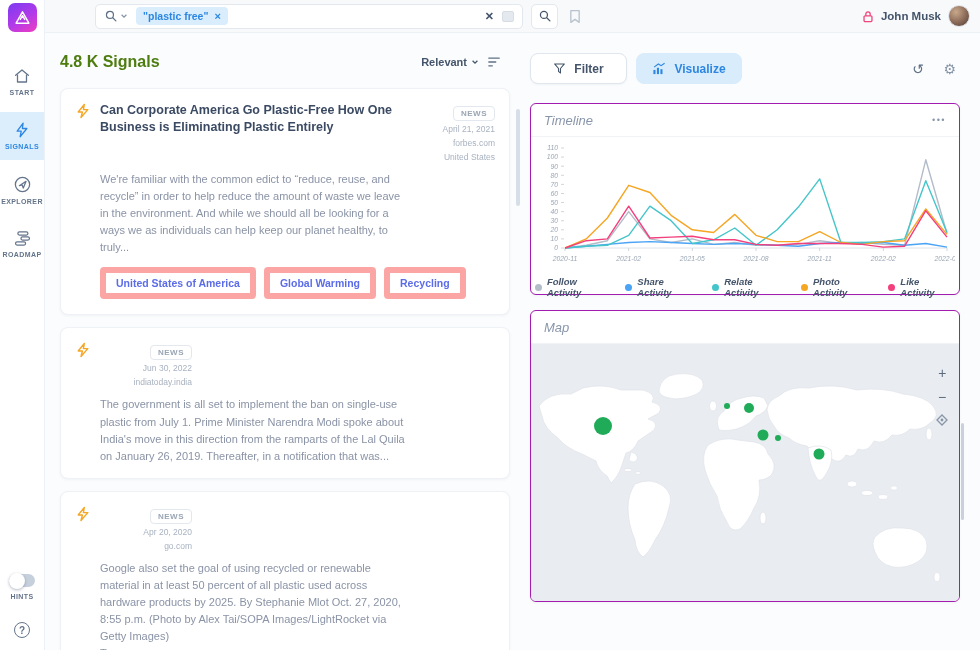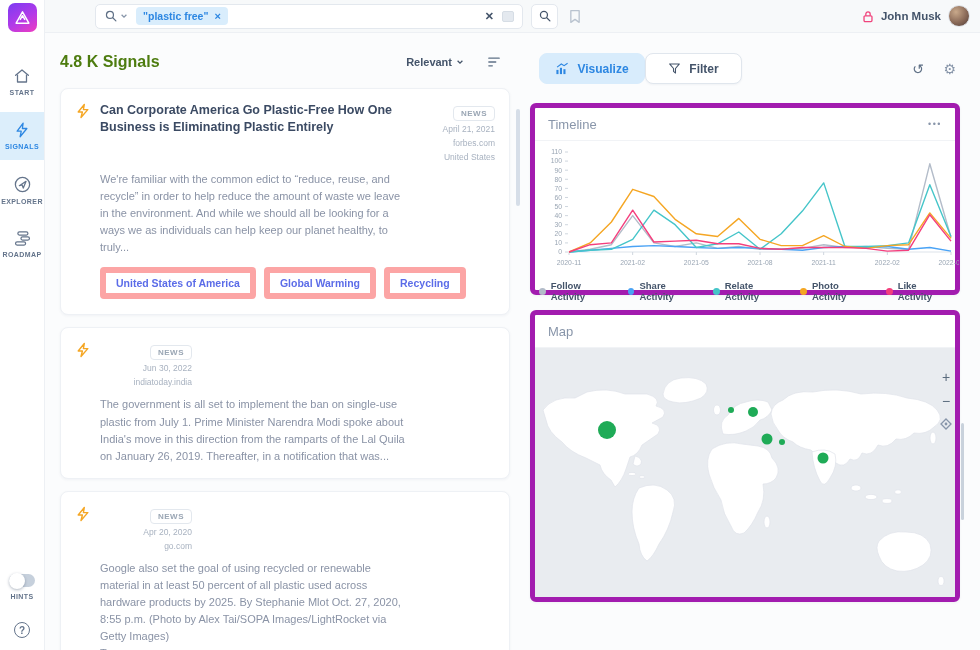--- a/index.html
+++ b/index.html
@@ -37,21 +37,21 @@
   .user-name { font-size:11.5px; font-weight:600; color:#44546a; }
   .avatar { width:22px; height:22px; border-radius:50%; background:radial-gradient(circle at 35% 30%, #c9a98b 0%, #8a6a58 55%, #4e3b36 100%); border:1px solid #e0e4e9; }
 
   
   .main { position:absolute; left:45px; top:33px; right:0; bottom:0; background:#fbfcfd; }
 
   
   .results-col { position:absolute; left:0; top:0; width:480px; bottom:0; }
   .results-head { display:flex; align-items:center; padding:20px 24px 0 15px; }
   .results-title { font-size:16px; font-weight:700; color:#4d7c0f; }
-  .sort-wrap { margin-left:auto; display:flex; align-items:center; gap:23px; }
+  .sort-wrap { margin-left:auto; display:flex; align-items:center; gap:8px; }
   .sort-label { font-size:11px; font-weight:600; color:#44546a; display:flex; align-items:center; gap:4px; cursor:pointer; }
   .card-list { margin:17px 12px 0 15px; width:450px; }
   .card { background:#fff; border:1px solid #eef1f5; border-radius:8px; box-shadow:0 1px 3px rgba(45,65,95,.05); padding:13px 14px 13px 14px; margin-bottom:12px; cursor:pointer; }
   .card-top { display:flex; }
   .bolt { flex:0 0 16px; margin-right:9px; margin-top:1px; }
   .card-title { flex:1; font-size:12.5px; font-weight:700; color:#3b4a63; line-height:1.35; padding-right:10px; }
   .card-meta { flex:0 0 92px; text-align:right; }
   .badge { display:inline-block; border:1px solid #e3e8ee; border-radius:4px; font-size:8px; font-weight:700; letter-spacing:.5px; color:#9aa6b4; padding:2px 7px; background:#fff; }
   .meta-line { font-size:8.5px; color:#a8b2c0; margin-top:3px; line-height:1.3; }
   .card-body { font-size:11px; color:#8a93a6; line-height:1.55; margin:8px 0 0 25px; padding-right:84px; white-space:pre-line; }
@@ -61,21 +61,21 @@
 
   
   .right-col { position:absolute; left:485px; top:0; width:430px; bottom:0; }
   .actions-row { display:flex; align-items:center; margin-top:20px; height:31px; position:relative; }
   .btn { height:31px; border-radius:8px; display:flex; align-items:center; justify-content:center; gap:8px; font-size:12px; font-weight:700; cursor:pointer; }
   .btn-filter { width:97px; background:#fff; border:1px solid #e0e6ed; color:#44546a; box-shadow:0 1px 2px rgba(45,65,95,.05); }
   .btn-visualize { width:106px; margin-left:9px; background:#d8ecfc; border:1px solid #d8ecfc; color:#2d87e2; }
   .icon-undo { position:absolute; right:36px; font-size:14px; color:#5f7086; cursor:pointer; }
   .icon-gear { position:absolute; right:4px; font-size:14px; color:#8795a9; cursor:pointer; }
 
-  .panel-card { background:#fff; border:5px solid #a21caf; border-radius:6px; box-shadow:0 1px 3px rgba(45,65,95,.05); }
+  .panel-card { background:#fff; border:1px solid #a21caf; border-radius:6px; box-shadow:0 1px 3px rgba(45,65,95,.05);font-style:italic; }
   .panel-head { height:33px; border-bottom:1px solid #f1f3f6; display:flex; align-items:center; padding:0 13px; }
   .panel-title { font-size:13px; color:#8996aa; }
   .panel-more { margin-left:auto; font-size:9px; letter-spacing:1.5px; color:#8996aa; cursor:pointer; }
   .timeline-card { margin-top:19px; height:192px; }
   .timeline-body { padding:3px 4px 0 4px; }
   .legend { display:flex; justify-content:center; align-items:center; gap:13px; margin-top:1px; }
   .legend-item { display:flex; align-items:center; gap:5px; font-size:9.5px; font-weight:600; color:#44546a; }
   .legend-dot { width:7px; height:7px; border-radius:50%; }
 
   .map-card { margin-top:15px; height:292px; overflow:hidden; }
@@ -250,34 +250,34 @@
 
         </div>
 
       </div>
 
       <div class="col-scrollbar"></div>
     </div>
 
     <div class="right-col">
       <div class="actions-row">
+        <div class="btn btn-filter">
+          <svg width="13" height="13" viewBox="0 0 20 20" fill="none" stroke="#44546a" stroke-width="1.7">
+              <path d="M2.5 3 H17.5 L11.5 10 V17 L8.5 14.5 V10 Z" stroke-linejoin="round"></path>
+            </svg>
+          <span>Filter</span>
+        </div>
         <div class="btn btn-visualize">
           <svg width="14" height="13" viewBox="0 0 20 18">
               <rect x="2" y="11" width="3" height="6" fill="#2d87e2"></rect>
               <rect x="7" y="8" width="3" height="9" fill="#2d87e2"></rect>
               <rect x="12" y="10" width="3" height="7" fill="#2d87e2"></rect>
               <path d="M3 7 L9 2.5 L13 5 L18 1.5" fill="none" stroke="#2d87e2" stroke-width="1.6"></path>
             </svg>
           <span>Visualize</span>
-        </div>
-        <div class="btn btn-filter">
-          <svg width="13" height="13" viewBox="0 0 20 20" fill="none" stroke="#44546a" stroke-width="1.7">
-              <path d="M2.5 3 H17.5 L11.5 10 V17 L8.5 14.5 V10 Z" stroke-linejoin="round"></path>
-            </svg>
-          <span>Filter</span>
         </div>
         <span class="icon-undo">↺</span>
         <span class="icon-gear">⚙</span>
       </div>
 
       <div class="panel-card timeline-card">
         <div class="panel-head">
           <span class="panel-title">Timeline</span>
           <span class="panel-more">•••</span>
         </div>

